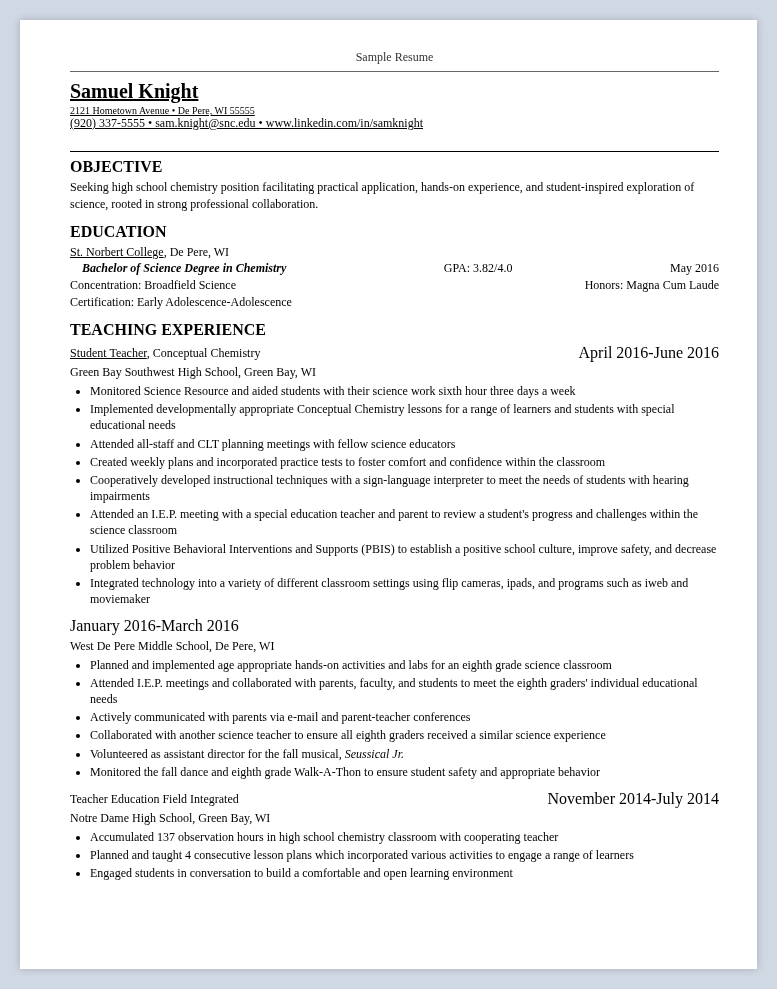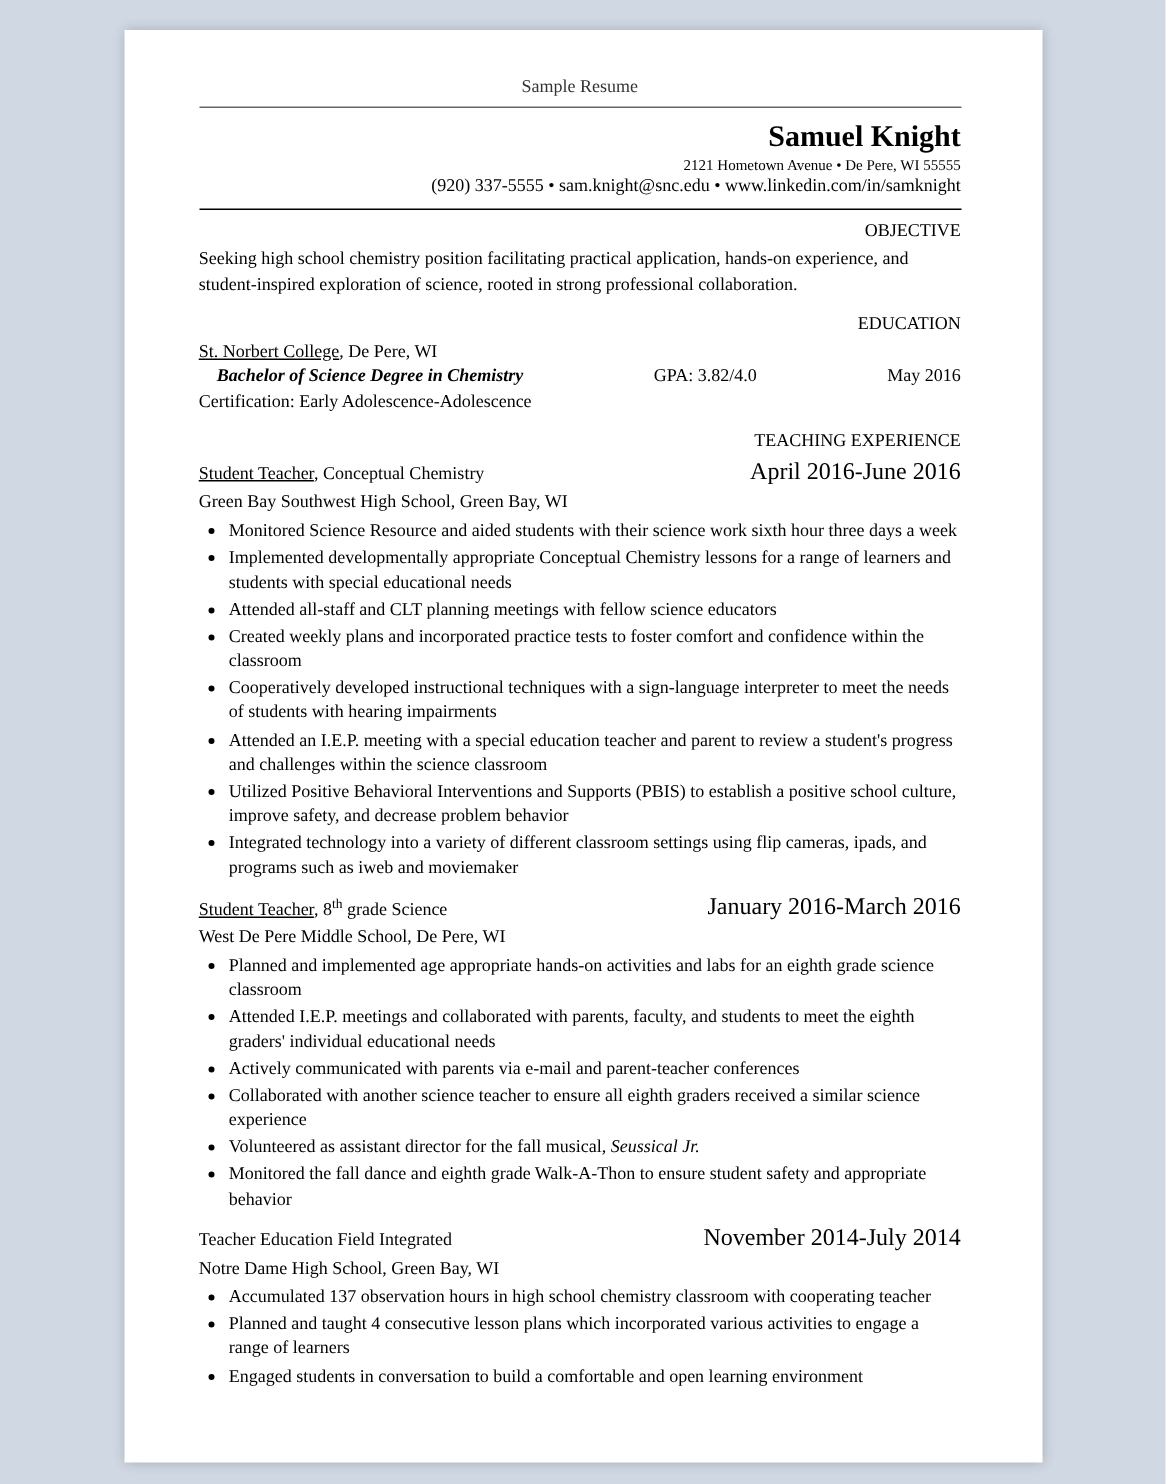--- a/index.html
+++ b/index.html
@@ -14,42 +14,43 @@
       justify-content: center;
       align-items: flex-start;
       padding: 20px;
       font-family: 'Times New Roman', Times, serif;
       font-size: 12px;
       color: #000;
     }
 
     .resume-container {
       background: #fff;
-      width: 612px;
+      width: 737px;
       min-height: 949px;
-      padding: 30px 54px 40px 50px;
+      padding: 30px 38px 40px 50px;
       box-shadow: 0 0 8px rgba(0,0,0,0.2);
     }
 
     .sample-resume-label {
       text-align: center;
       font-size: 12px;
       color: #333;
       margin-bottom: 6px;
     }
 
     .top-divider {
       border: none;
       border-top: 1px solid #666;
       margin-bottom: 8px;
     }
 
     .name-section {
-      text-align: right;
-      margin-bottom: 8px;
+      text-align: left;
+      margin-bottom: 20px;
+      text-decoration: underline;
     }
 
     .name-section h1 {
       font-size: 20px;
       font-weight: bold;
       margin-bottom: 2px;
     }
 
     .name-section .address {
       font-size: 10px;
@@ -63,25 +64,24 @@
       border: none;
       border-top: 1.5px solid #000;
       margin: 8px 0 6px 0;
     }
 
     .section {
       margin-bottom: 10px;
     }
 
     .section-title {
-      font-weight: normal;
-      font-size: 12px;
+      font-weight: bold;
+      font-size: 16px;
       text-transform: uppercase;
       margin-bottom: 3px;
-      text-align: right;
     }
 
     .section-content {
       font-size: 12px;
       line-height: 1.4;
     }
 
     .education-school {
       text-decoration: underline;
     }
@@ -178,20 +178,24 @@
   <div class="section">
     <div class="section-title">EDUCATION</div>
     <div class="section-content">
       <div>
         <span class="education-school">St. Norbert College</span><span>, De Pere, WI</span>
       </div>
       <div class="education-degree-row">
         <span class="education-degree">Bachelor of Science Degree in Chemistry</span>
         <span class="education-gpa">GPA: 3.82/4.0</span>
         <span class="education-date">May 2016</span>
+      </div>
+      <div class="education-details-row">
+        <span><span>Concentration:</span> <span>Broadfield Science</span></span>
+        <span><span>Honors:</span> <span>Magna Cum Laude</span></span>
       </div>
       <div>
         <span>Certification:</span> <span>Early Adolescence-Adolescence</span>
       </div>
     </div>
   </div>
 
   <div class="section">
     <div class="section-title">TEACHING EXPERIENCE</div>
 
@@ -210,23 +214,20 @@
         <li>Created weekly plans and incorporated practice tests to foster comfort and confidence within the classroom</li>
         <li>Cooperatively developed instructional techniques with a sign-language interpreter to meet the needs of students with hearing impairments</li>
         <li>Attended an I.E.P. meeting with a special education teacher and parent to review a student's progress and challenges within the science classroom</li>
         <li>Utilized Positive Behavioral Interventions and Supports (PBIS) to establish a positive school culture, improve safety, and decrease problem behavior</li>
         <li>Integrated technology into a variety of different classroom settings using flip cameras, ipads, and programs such as iweb and moviemaker</li>
       </ul>
     </div>
 
     <div class="section-content">
       <div class="job-header">
-        <div class="job-title-line">
-          <span class="job-title">Student Teacher</span>, <span>8<span class="super">th</span></span><span> grade Science</span>
-        </div>
         <div class="job-date">January 2016-March 2016</div>
       </div>
       <div class="job-location">West De Pere Middle School, De Pere, WI</div>
       <ul class="bullet-list">
         <li>Planned and implemented age appropriate hands-on activities and labs for an eighth grade science classroom</li>
         <li>Attended I.E.P. meetings and collaborated with parents, faculty, and students to meet the eighth graders' individual educational needs</li>
         <li>Actively communicated with parents via e-mail and parent-teacher conferences</li>
         <li>Collaborated with another science teacher to ensure all eighth graders received a similar science experience</li>
         <li>Volunteered as assistant director for the fall musical, <span class="italic">Seussical Jr.</span></li>
         <li>Monitored the fall dance and eighth grade Walk-A-Thon to ensure student safety and appropriate behavior</li>

